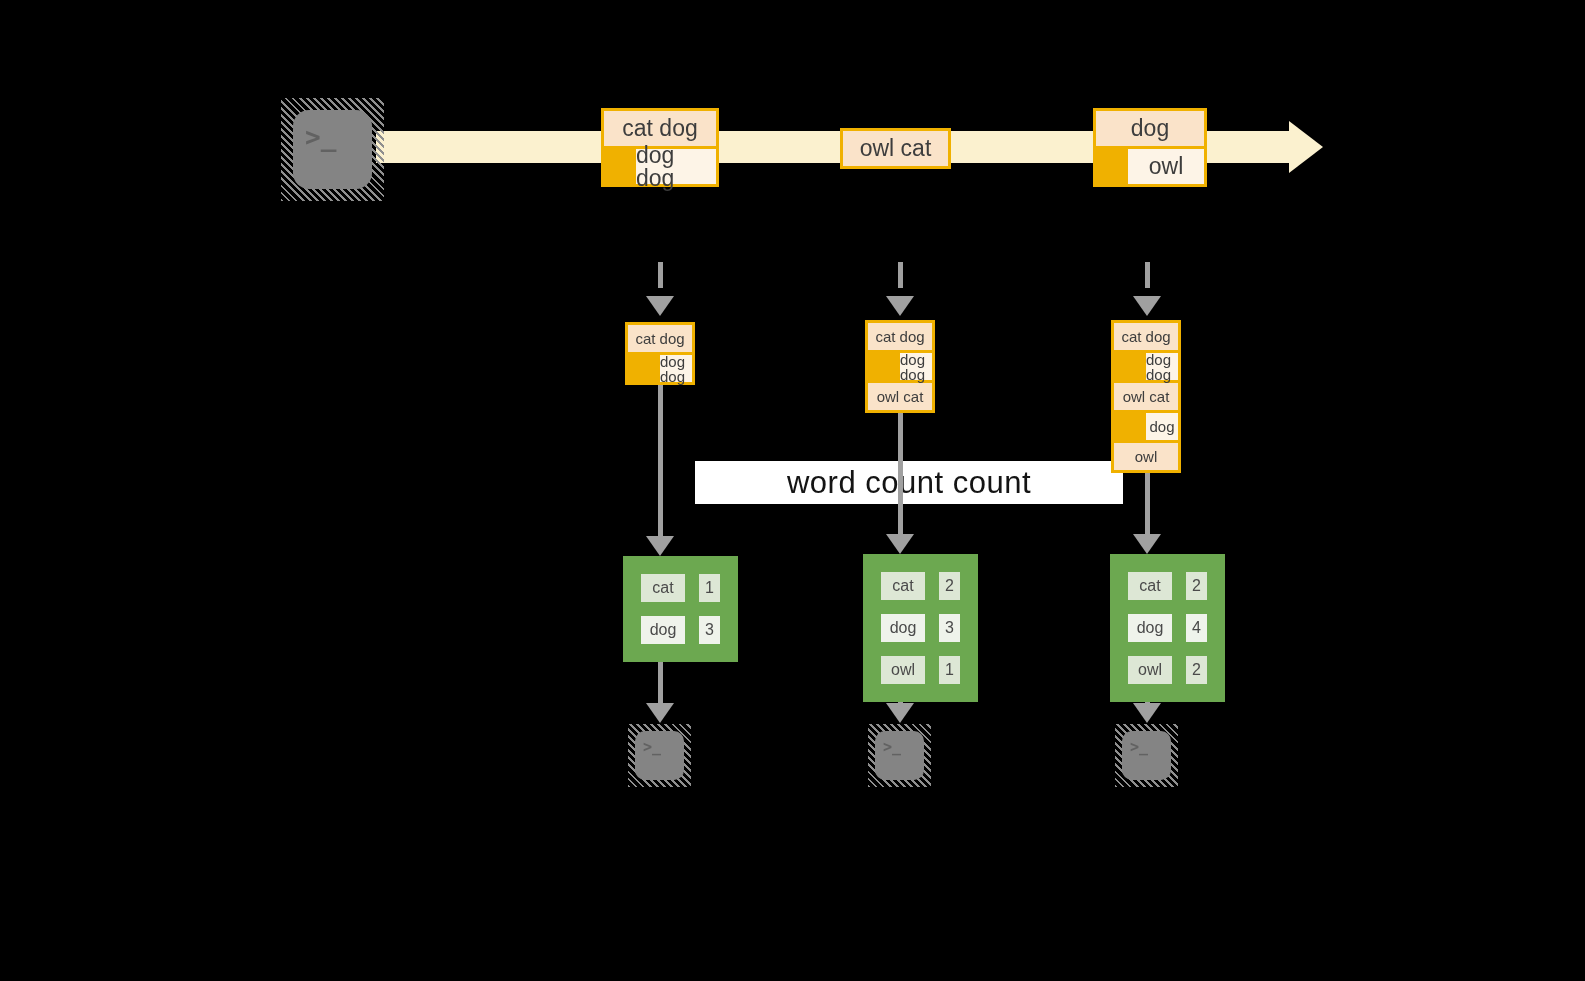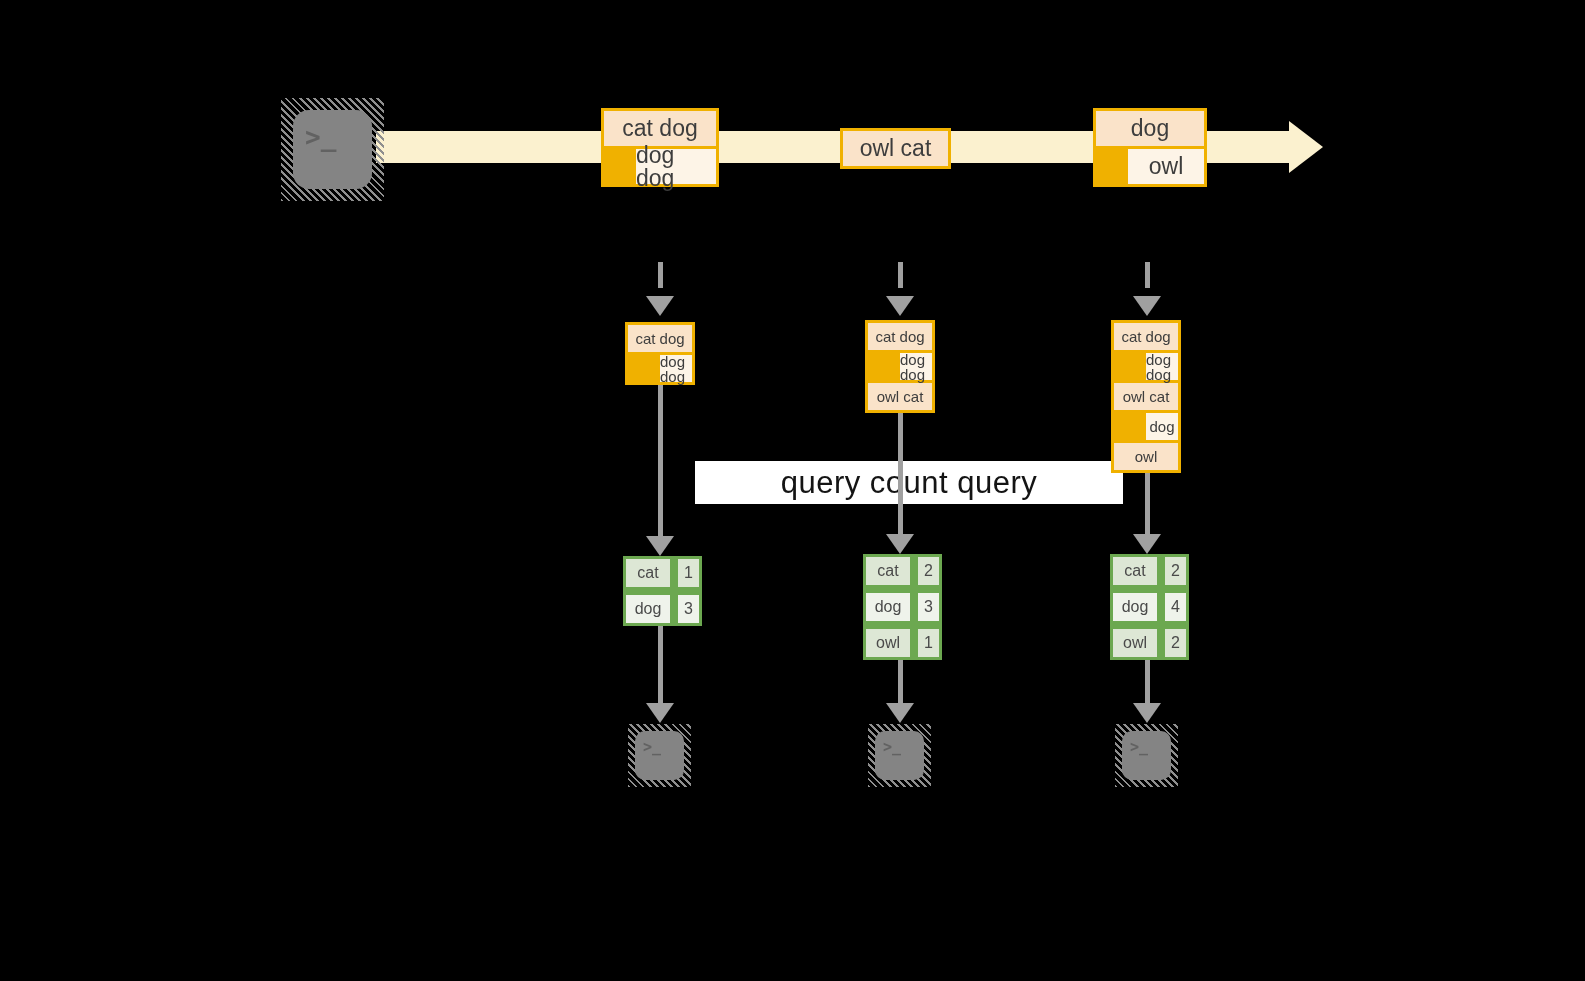--- a/index.html
+++ b/index.html
@@ -12,22 +12,22 @@
              border-left:34px solid var(--band,#FBF1CF);}
   
   .obox{position:absolute;background:var(--gold,#F0B100);padding:3px;display:flex;
         flex-direction:column;gap:3px;z-index:3;box-sizing:border-box;}
   .ocell{display:flex;align-items:center;justify-content:center;line-height:1;}
   .big{height:35px;font-size:23px;}
   .small{height:27px;font-size:15px;}
   .c-peach{background:var(--peach,#FAE3C9);}
   .c-cream{background:var(--cream,#FDF4E7);margin-left:32px;}
   
-  .gtable{position:absolute;background:var(--green,#6CA850);padding:3px;display:grid;
-          grid-template-columns:44px 21px;gap:8px;z-index:3;}
+  .gtable{position:absolute;background:var(--green,#6CA850);padding:18px;display:grid;
+          grid-template-columns:44px 21px;gap:14px;z-index:3;}
   .gcell{height:28px;display:flex;align-items:center;justify-content:center;
          font-size:16px;color:#4a4a4a;}
   .r-sage{background:var(--sage,#DDE7D5);}
   .r-light{background:var(--sagelight,#EFF3EB);}
   
   .varrow{position:absolute;display:flex;flex-direction:column;align-items:center;z-index:2;}
   .varrow .line{width:5px;background:var(--gray-arrow,#A0A0A0);}
   .varrow .head{width:0;height:0;border-left:14px solid transparent;
                 border-right:14px solid transparent;
                 border-top:20px solid var(--gray-arrow,#A0A0A0);}
@@ -93,21 +93,21 @@
     <div class="ocell small c-peach">owl cat</div>
   </div>
   <div class="obox" style="left:1111px;top:320px;width:70px;">
     <div class="ocell small c-peach">cat dog</div>
     <div class="ocell small c-cream">dog dog</div>
     <div class="ocell small c-peach">owl cat</div>
     <div class="ocell small c-cream">dog</div>
     <div class="ocell small c-peach">owl</div>
   </div>
 
-  <div class="query" style="left:695px;top:461px;width:428px;height:43px;">query count query</div>
+  <div class="query" style="left:695px;top:461px;width:428px;height:43px;">word count count</div>
 
   <div class="varrow" style="left:646px;top:385px;">
     <div class="line" style="height:151px;"></div>
     <div class="head"></div>
   </div>
   <div class="varrow" style="left:886px;top:413px;">
     <div class="line" style="height:121px;"></div>
     <div class="head"></div>
   </div>
   <div class="varrow" style="left:1133px;top:473px;">

